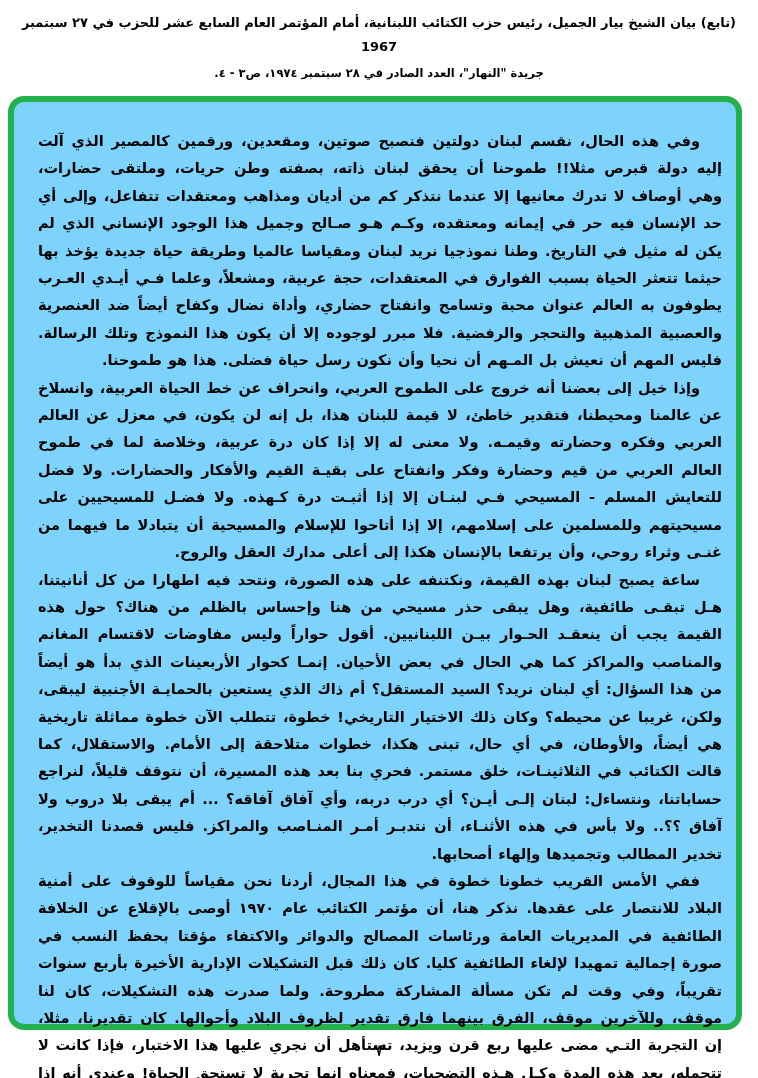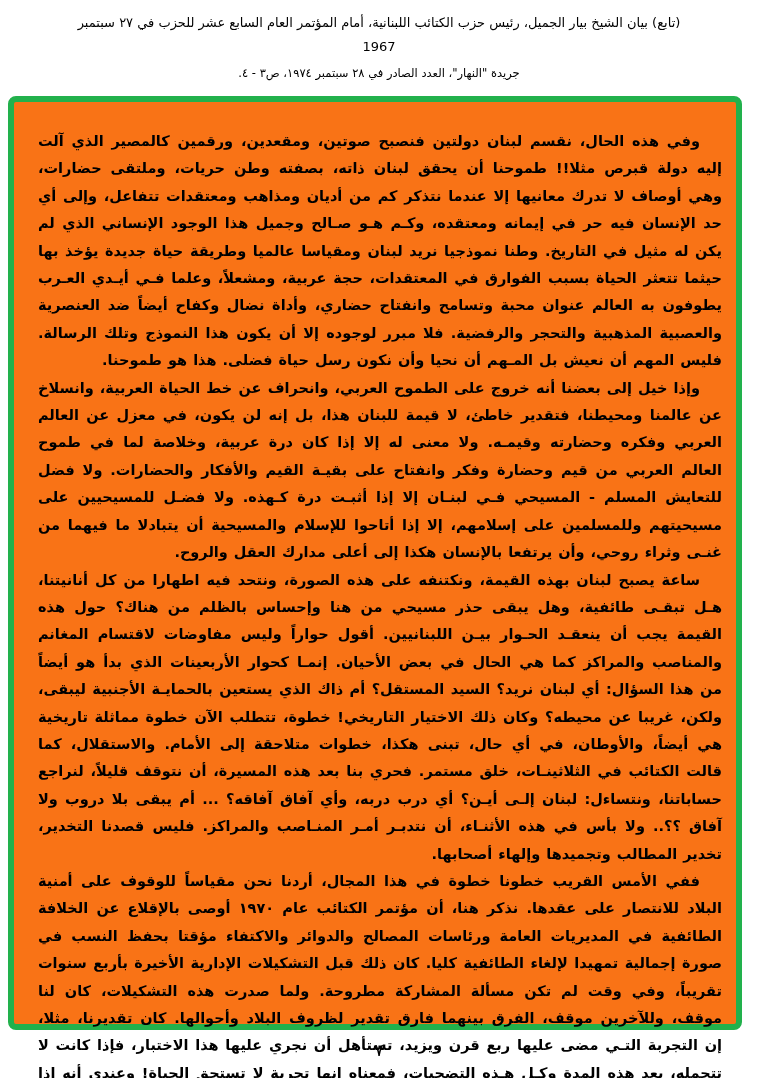--- a/index.html
+++ b/index.html
@@ -11,21 +11,21 @@
     width: 758px;
     height: 1078px;
     position: relative;
     overflow: hidden;
     font-family: "DejaVu Sans", sans-serif;
     color: #000000;
   }
   .page-header {
     direction: rtl;
     text-align: center;
-    font-weight: normal;
+    font-weight: bold;
     padding-top: 10px;
   }
   .header-title-line1 {
     font-size: 13px;
     line-height: 25px;
     padding: 0 20px;
   }
   .header-title-line2 {
     font-size: 13px;
     line-height: 24px;
@@ -37,22 +37,22 @@
   }
   .content-frame {
     position: absolute;
     left: 8px;
     top: 96px;
     width: 734px;
     height: 934px;
     box-sizing: border-box;
     border-style: solid;
     border-width: 6px;
-    border-radius: 8px;
-    background: #f97316;
+    border-radius: 16px;
+    background: #7dd3fc;
   }
   .body-text {
     direction: rtl;
     text-align: justify;
     font-weight: bold;
     font-size: 14.5px;
     line-height: 27.4px;
     padding: 26px 14px 10px 24px;
     letter-spacing: 0px;
     word-spacing: 1px;

